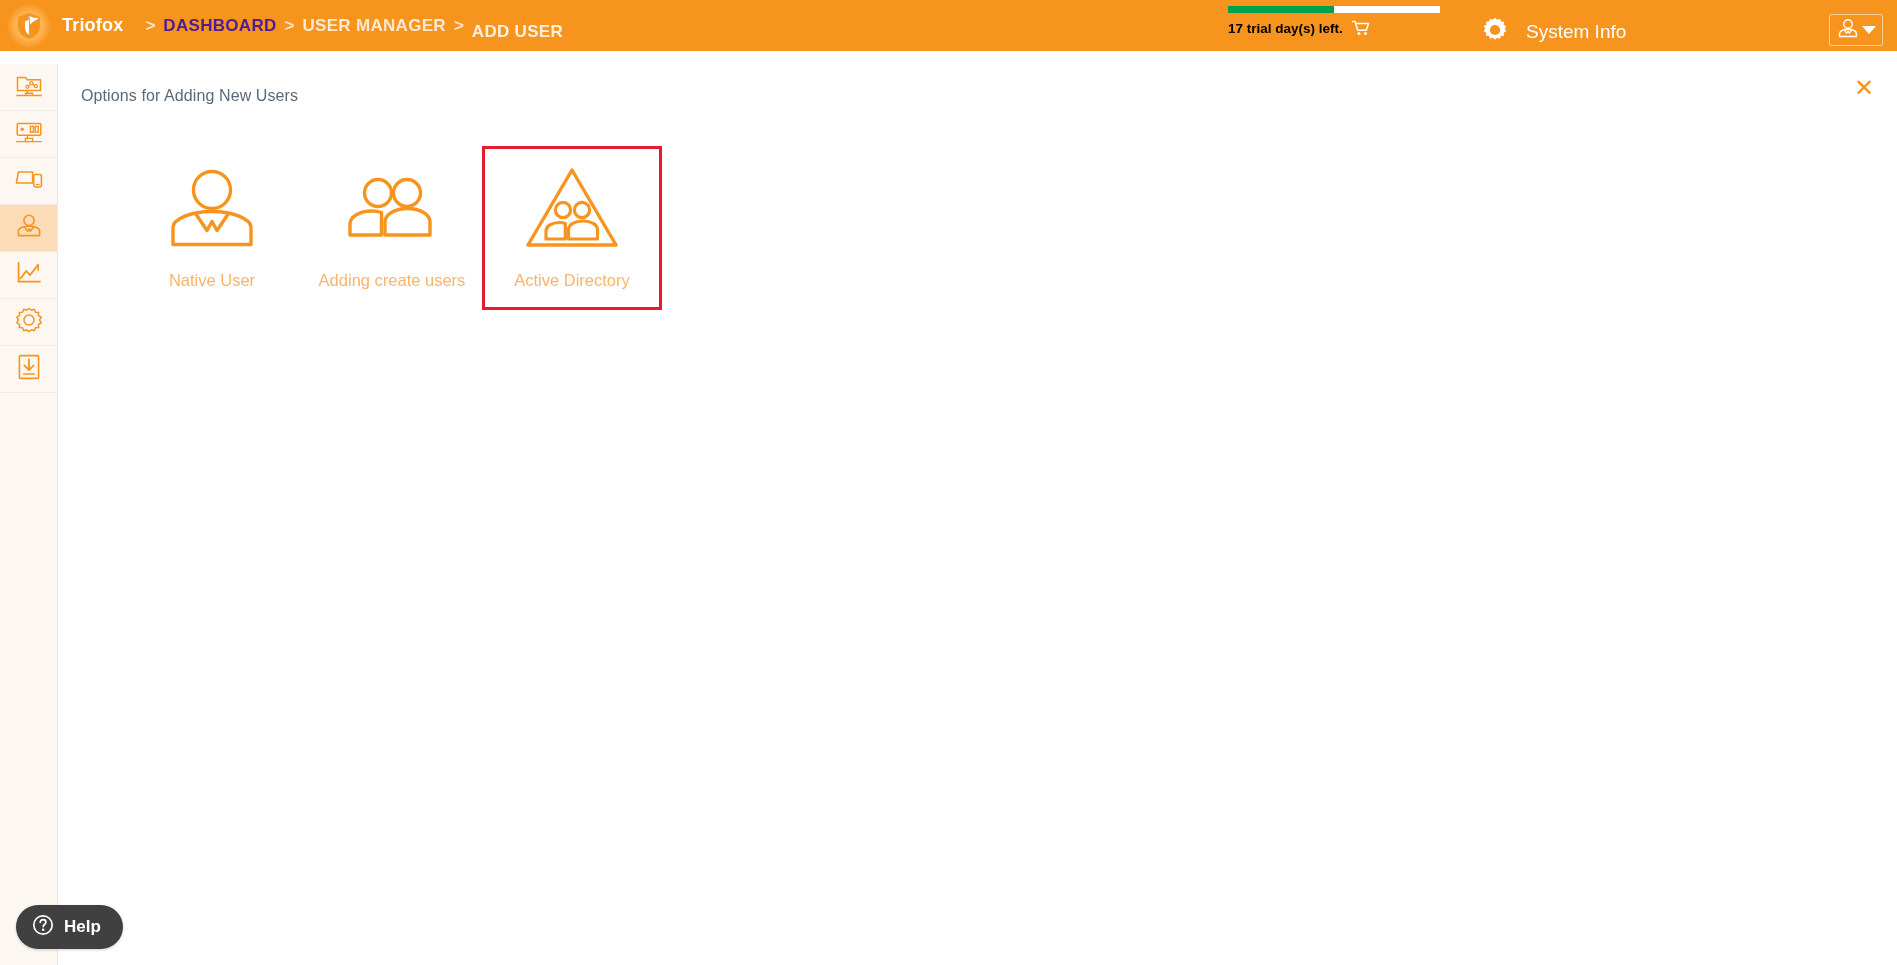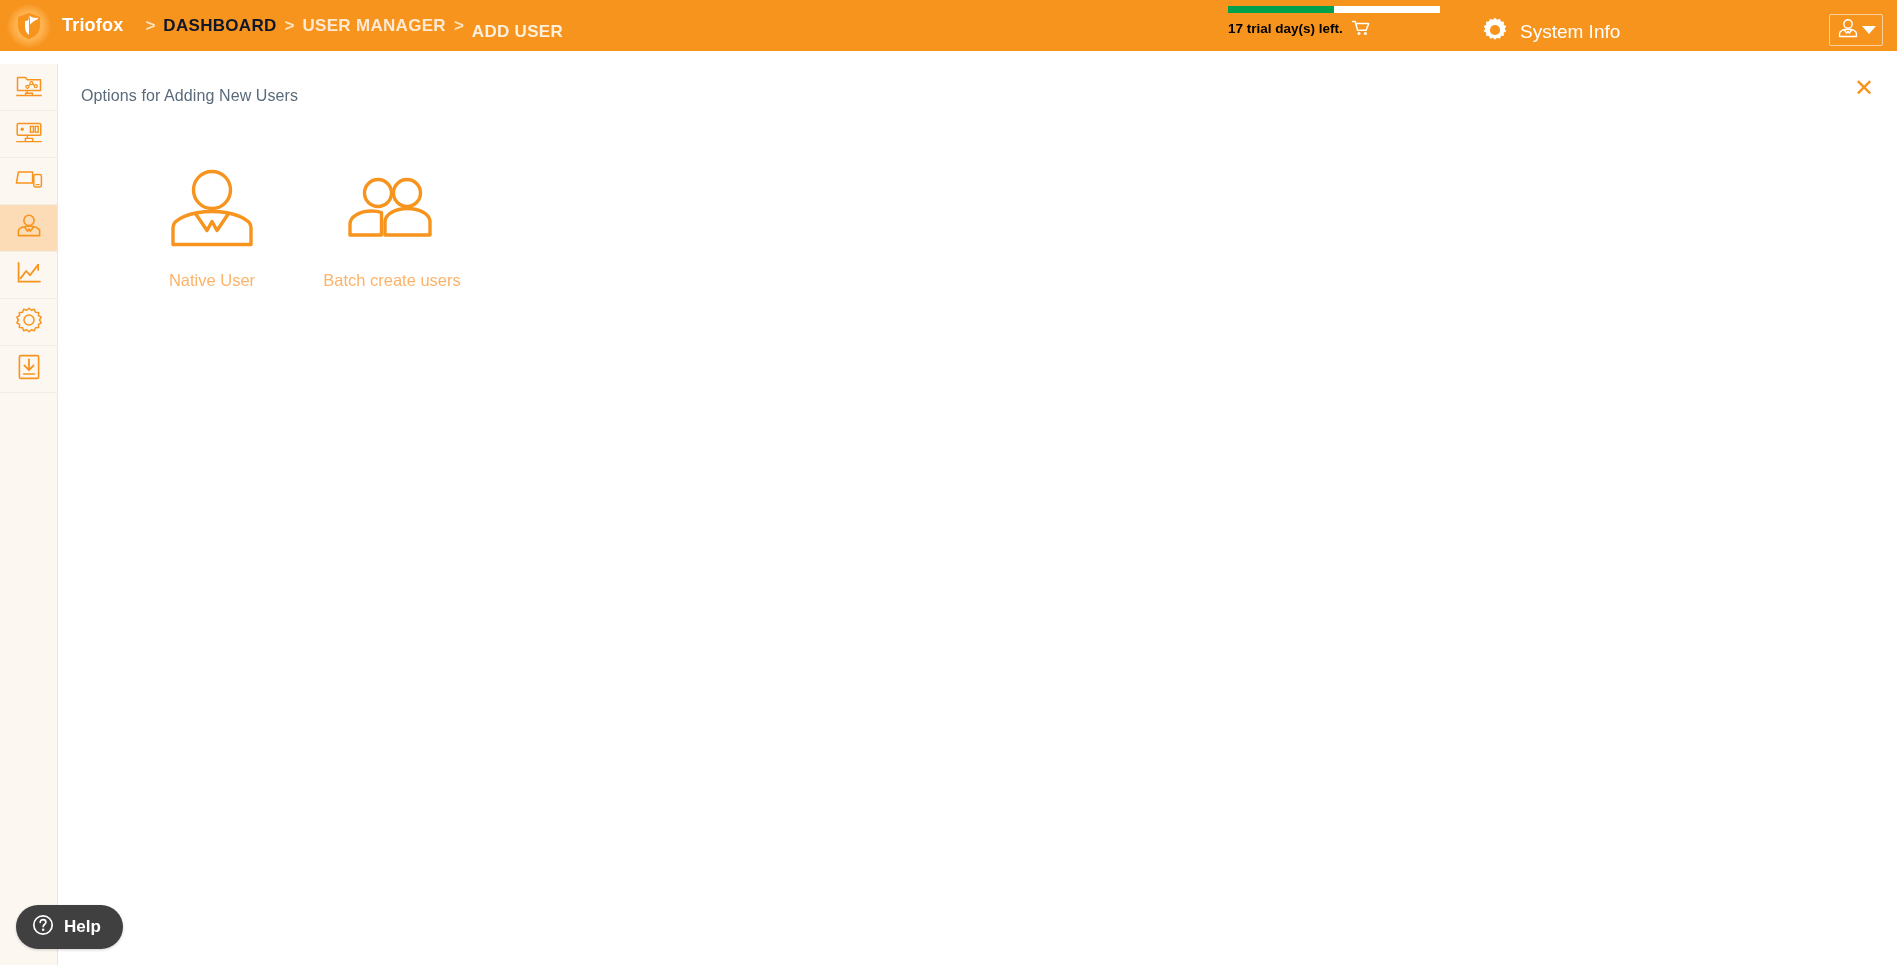--- a/index.html
+++ b/index.html
@@ -54,21 +54,21 @@
     font-size: 17px;
     font-weight: bold;
     margin: 0 8px;
   }
   .crumb {
     font-size: 17px;
     font-weight: bold;
     letter-spacing: .3px;
     color: #ffe9d2;
   }
-  .crumb.link { color: #0f172a; }
+  .crumb.link { color: #4c1d95; }
   .crumb.current { color: #fff0de; margin-top: 12px; }
 
   .trial-block {
     position: absolute;
     left: 1228px;
     top: 6px;
     width: 220px;
   }
   .trial-bar {
     height: 7px;
@@ -95,21 +95,21 @@
   }
   .cart-icon { margin-left: 9px; display: flex; align-items: center; }
 
   .sysinfo {
     position: absolute;
     left: 1482px;
     top: 0;
     height: 64px;
     display: flex;
     align-items: center;
-    gap: 12px;
+    gap: 18px;
   }
   .sysinfo-label {
     color: #ffffff;
     font-size: 19px;
     white-space: nowrap;
   }
 
   .user-menu {
     position: absolute;
     right: 14px;
@@ -397,23 +397,35 @@
 
     <div class="option-card">
       <div class="option-icon">
         <svg width="102" height="96" viewBox="0 0 102 96" aria-hidden="true">
           <circle cx="37" cy="32" r="13.5" fill="none" stroke="#f7941e" stroke-width="3.4"></circle>
           <circle cx="66" cy="32" r="13.5" fill="none" stroke="#f7941e" stroke-width="3.4"></circle>
           <path d="M9 74 V63 C9 55.5 19 50 30.5 50 C34 50 37.5 50.5 40.5 51.5 L40.5 74 Z" fill="none" stroke="#f7941e" stroke-width="3.4" stroke-linejoin="round"></path>
           <path d="M44 74 V61 C44 53 54.5 47.5 66.5 47.5 C78.5 47.5 89 53 89 61 V74 Z" fill="none" stroke="#f7941e" stroke-width="3.4" stroke-linejoin="round"></path>
         </svg>
       </div>
-      <div class="option-label">Batch create users</div>
-    </div>
-
+      <div class="option-label">Adding create users</div>
+    </div>
+
+    <div class="option-card selected">
+      <div class="option-icon">
+        <svg width="100" height="92" viewBox="0 0 100 92" aria-hidden="true">
+          <path d="M50 7 L94 82 H6 Z" fill="none" stroke="#f7941e" stroke-width="3.4" stroke-linejoin="round"></path>
+          <circle cx="41" cy="47" r="7.6" fill="none" stroke="#f7941e" stroke-width="3.2"></circle>
+          <circle cx="60" cy="47" r="7.6" fill="none" stroke="#f7941e" stroke-width="3.2"></circle>
+          <path d="M24 76 V68 C24 63 30 59.5 37.5 59.5 C39.6 59.5 41.6 59.8 43.3 60.4 L43.3 76 Z" fill="none" stroke="#f7941e" stroke-width="3.2" stroke-linejoin="round"></path>
+          <path d="M46.5 76 V67 C46.5 61.5 53 58 61 58 C69 58 75.5 61.5 75.5 67 V76 Z" fill="none" stroke="#f7941e" stroke-width="3.2" stroke-linejoin="round"></path>
+        </svg>
+      </div>
+      <div class="option-label">Active Directory</div>
+    </div>
 
   </div>
 </div>
 
 <div class="help-btn">
   <span>
     <svg width="22" height="22" viewBox="0 0 22 22" aria-hidden="true">
       <circle cx="11" cy="11" r="9.2" fill="none" stroke="#ffffff" stroke-width="1.7"></circle>
       <path d="M8.2 8.3 C8.2 6.6 9.4 5.6 11.1 5.6 C12.8 5.6 13.9 6.7 13.9 8.2 C13.9 10.2 11.2 10.3 11.2 12.6" fill="none" stroke="#ffffff" stroke-width="1.7" stroke-linecap="round"></path>
       <circle cx="11.15" cy="15.8" r="1.25" fill="#ffffff"></circle>

